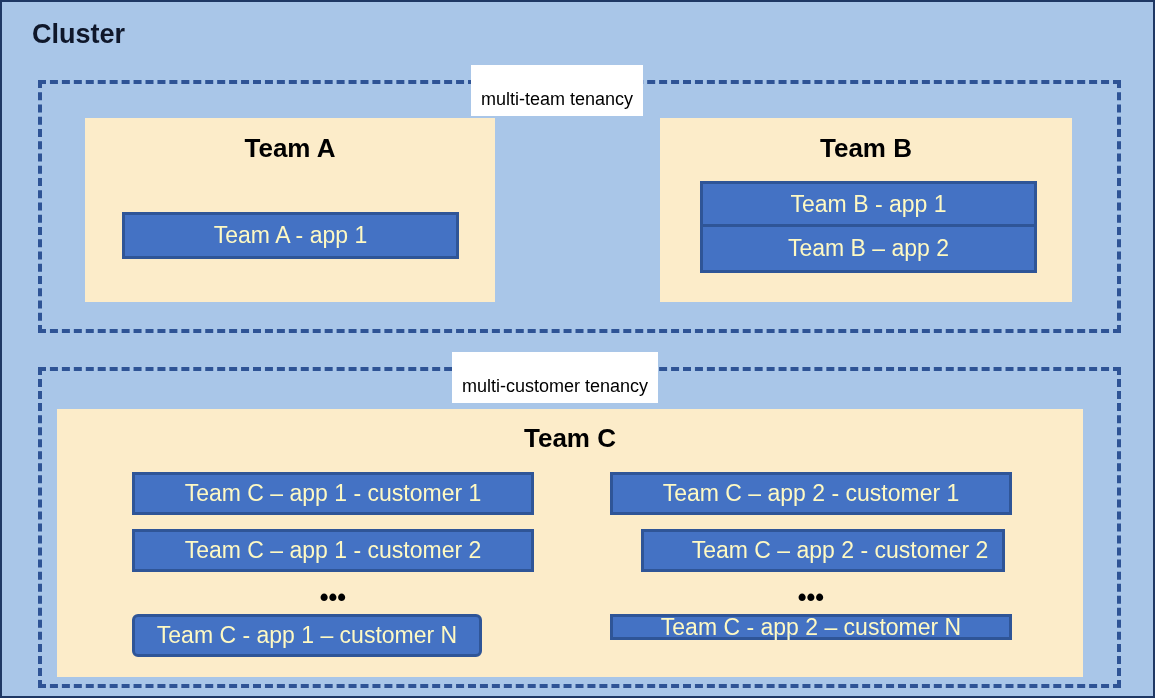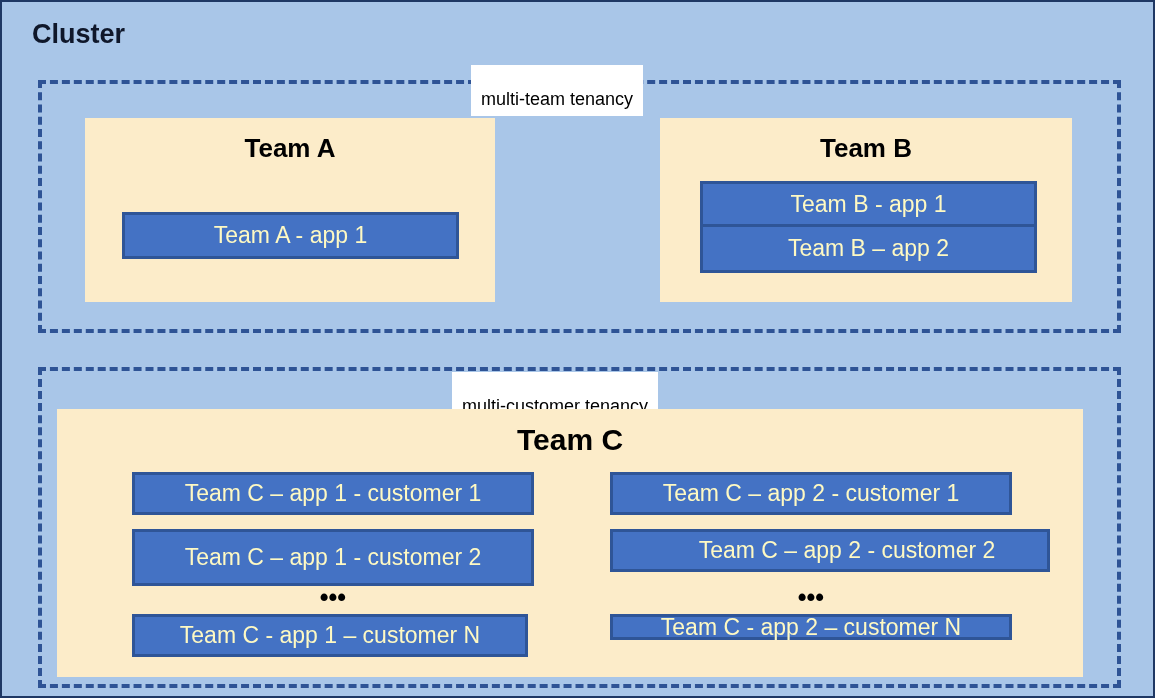--- a/index.html
+++ b/index.html
@@ -62,21 +62,21 @@
     padding: 25px 10px 8px 10px;
     white-space: nowrap;
     text-align: center;
   }
   #label-multi-team {
     left: 469px;
     top: 63px;
   }
   #label-multi-customer {
     left: 450px;
-    top: 370px;
+    top: 350px;
   }
 
   
   .team-box {
     position: absolute;
     box-sizing: border-box;
     background: #fcecc9;
   }
   #team-a-box {
     left: 83px;
@@ -106,21 +106,21 @@
     color: #000000;
     line-height: 1;
   }
   #team-a-box .team-title,
   #team-b-box .team-title {
     top: 17px;
     font-size: 26px;
   }
   #team-c-box .team-title {
     top: 16px;
-    font-size: 30px;
+    font-size: 26px;
   }
 
   
   .app-box {
     position: absolute;
     box-sizing: border-box;
     background: #4472c4;
     border: 3px solid #2f5597;
     color: #fef9c3;
     font-size: 23px;
@@ -133,24 +133,24 @@
 
   
   #app-a1 { left: 37px; top: 94px; width: 337px; height: 47px; }
 
   
   #app-b1 { left: 40px; top: 63px; width: 337px; height: 47px; }
   #app-b2 { left: 40px; top: 106px; width: 337px; height: 49px; }
 
   
   #app-c1-1 { left: 75px;  top: 63px;  width: 402px; height: 43px; }
-  #app-c1-2 { left: 75px;  top: 120px; width: 402px; height: 57px; }
-  #app-c1-n { left: 75px;  top: 205px; width: 396px; height: 43px; }
+  #app-c1-2 { left: 75px;  top: 120px; width: 402px; height: 43px; }
+  #app-c1-n { left: 75px;  top: 205px; width: 350px; height: 43px; border-radius: 6px; }
   #app-c2-1 { left: 553px; top: 63px;  width: 402px; height: 43px; text-align: right; }
-  #app-c2-2 { left: 553px; top: 120px; width: 440px; height: 43px; padding-left: 34px; }
+  #app-c2-2 { left: 584px; top: 120px; width: 364px; height: 43px; padding-left: 34px; }
   #app-c2-n { left: 553px; top: 205px; width: 402px; height: 26px; }
 
   
   .ellipsis {
     position: absolute;
     font-size: 25px;
     font-weight: bold;
     color: #000000;
     line-height: 1;
     text-align: center;

